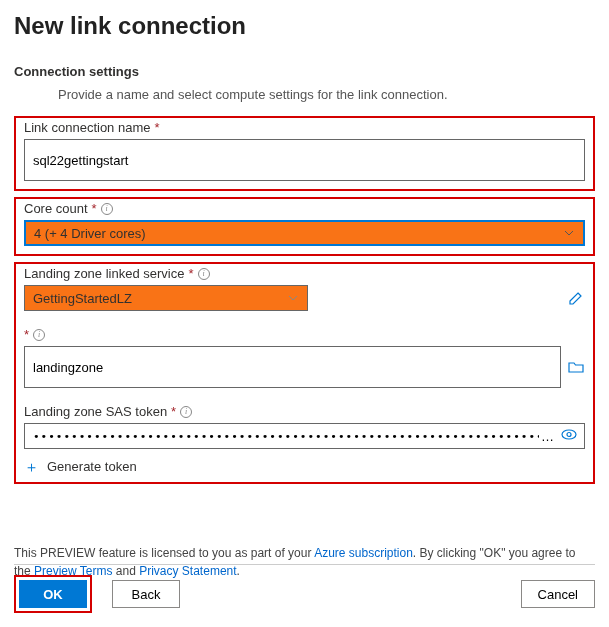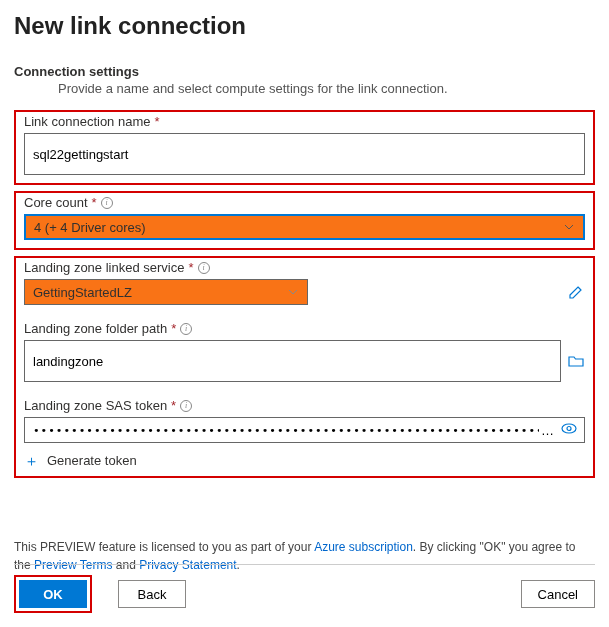--- a/index.html
+++ b/index.html
@@ -7,21 +7,21 @@
     font-family: "Segoe UI", Arial, sans-serif;
     font-size: 13px;
     color: #323130;
     background: #fff;
     width: 609px;
     height: 627px;
     padding: 12px 14px 14px 14px;
     position: relative;
   }
   h1 { font-size: 24px; font-weight: 600; color: #222; margin-bottom: 24px; }
-  h2 { font-size: 13px; font-weight: 600; color: #323130; margin-bottom: 2px; }
+  h2 { font-size: 13px; font-weight: 600; color: #323130; margin-bottom: 8px; }
   .subtitle { font-size: 13px; color: #555; margin-bottom: 14px; margin-left: 44px; }
   .redbox { border: 2px solid #d40000; padding: 2px 8px 8px 8px; margin-bottom: 6px; }
   .field-label { font-size: 13px; color: #323130; margin-bottom: 4px; display: flex; align-items: center; gap: 4px; }
   .field-label .req { color: #a4262c; }
   .info-icon {
     width: 12px; height: 12px; border: 1px solid #888; border-radius: 50%;
     display: inline-flex; align-items: center; justify-content: center;
     font-size: 8px; color: #888; font-style: italic; font-family: serif;
     line-height: 1;
   }
@@ -64,21 +64,21 @@
     border-top: 1px solid #ccc; padding-top: 10px;
     display: flex; align-items: center;
   }
   .btn {
     height: 28px; padding: 0 16px; font-size: 13px; font-family: inherit;
     border: 1px solid #8a8886; background: #fff; cursor: pointer;
     display: inline-flex; align-items: center; justify-content: center;
     min-width: 68px;
   }
   .btn-primary { background: #0078d4; color: #fff; border-color: #0078d4; font-weight: 600; }
-  .ok-wrap { border: 2px solid #d40000; padding: 3px; display: inline-block; margin-right: 26px; }
+  .ok-wrap { border: 2px solid #d40000; padding: 3px; display: inline-block; margin-right: 20px; }
   .spacer { flex: 1; }
   .disabled-select { width: 187px; }
 </style>
 </head>
 <body>
 
 <h1>New link connection</h1>
 
 <h2>Connection settings</h2>
 <p class="subtitle">Provide a name and select compute settings for the link connection.</p>
@@ -128,21 +128,20 @@
       <span class="side-icon">
         <svg width="16" height="16" viewBox="0 0 16 16">
             <path d="M2 11 L10 3 L13 6 L5 14 L2 14 Z M10 3 L13 6" stroke="#0078d4" stroke-width="1.2" fill="none"></path>
           </svg>
       </span>
     </div>
   </div>
 
   <div class="field-block">
     <div class="field-label">
-      <span>Landing zone folder path</span>
       <span class="req">*</span>
       <span class="info-icon">i</span>
     </div>
     <div class="row-with-icon">
       <input class="text-input" type="text" value="landingzone" style="">
       <span class="side-icon">
         <svg width="16" height="16" viewBox="0 0 16 16">
             <path d="M1 4 L6 4 L7.5 6 L15 6 L15 13 L1 13 Z" stroke="#0078d4" stroke-width="1.2" fill="none"></path>
           </svg>
       </span>

